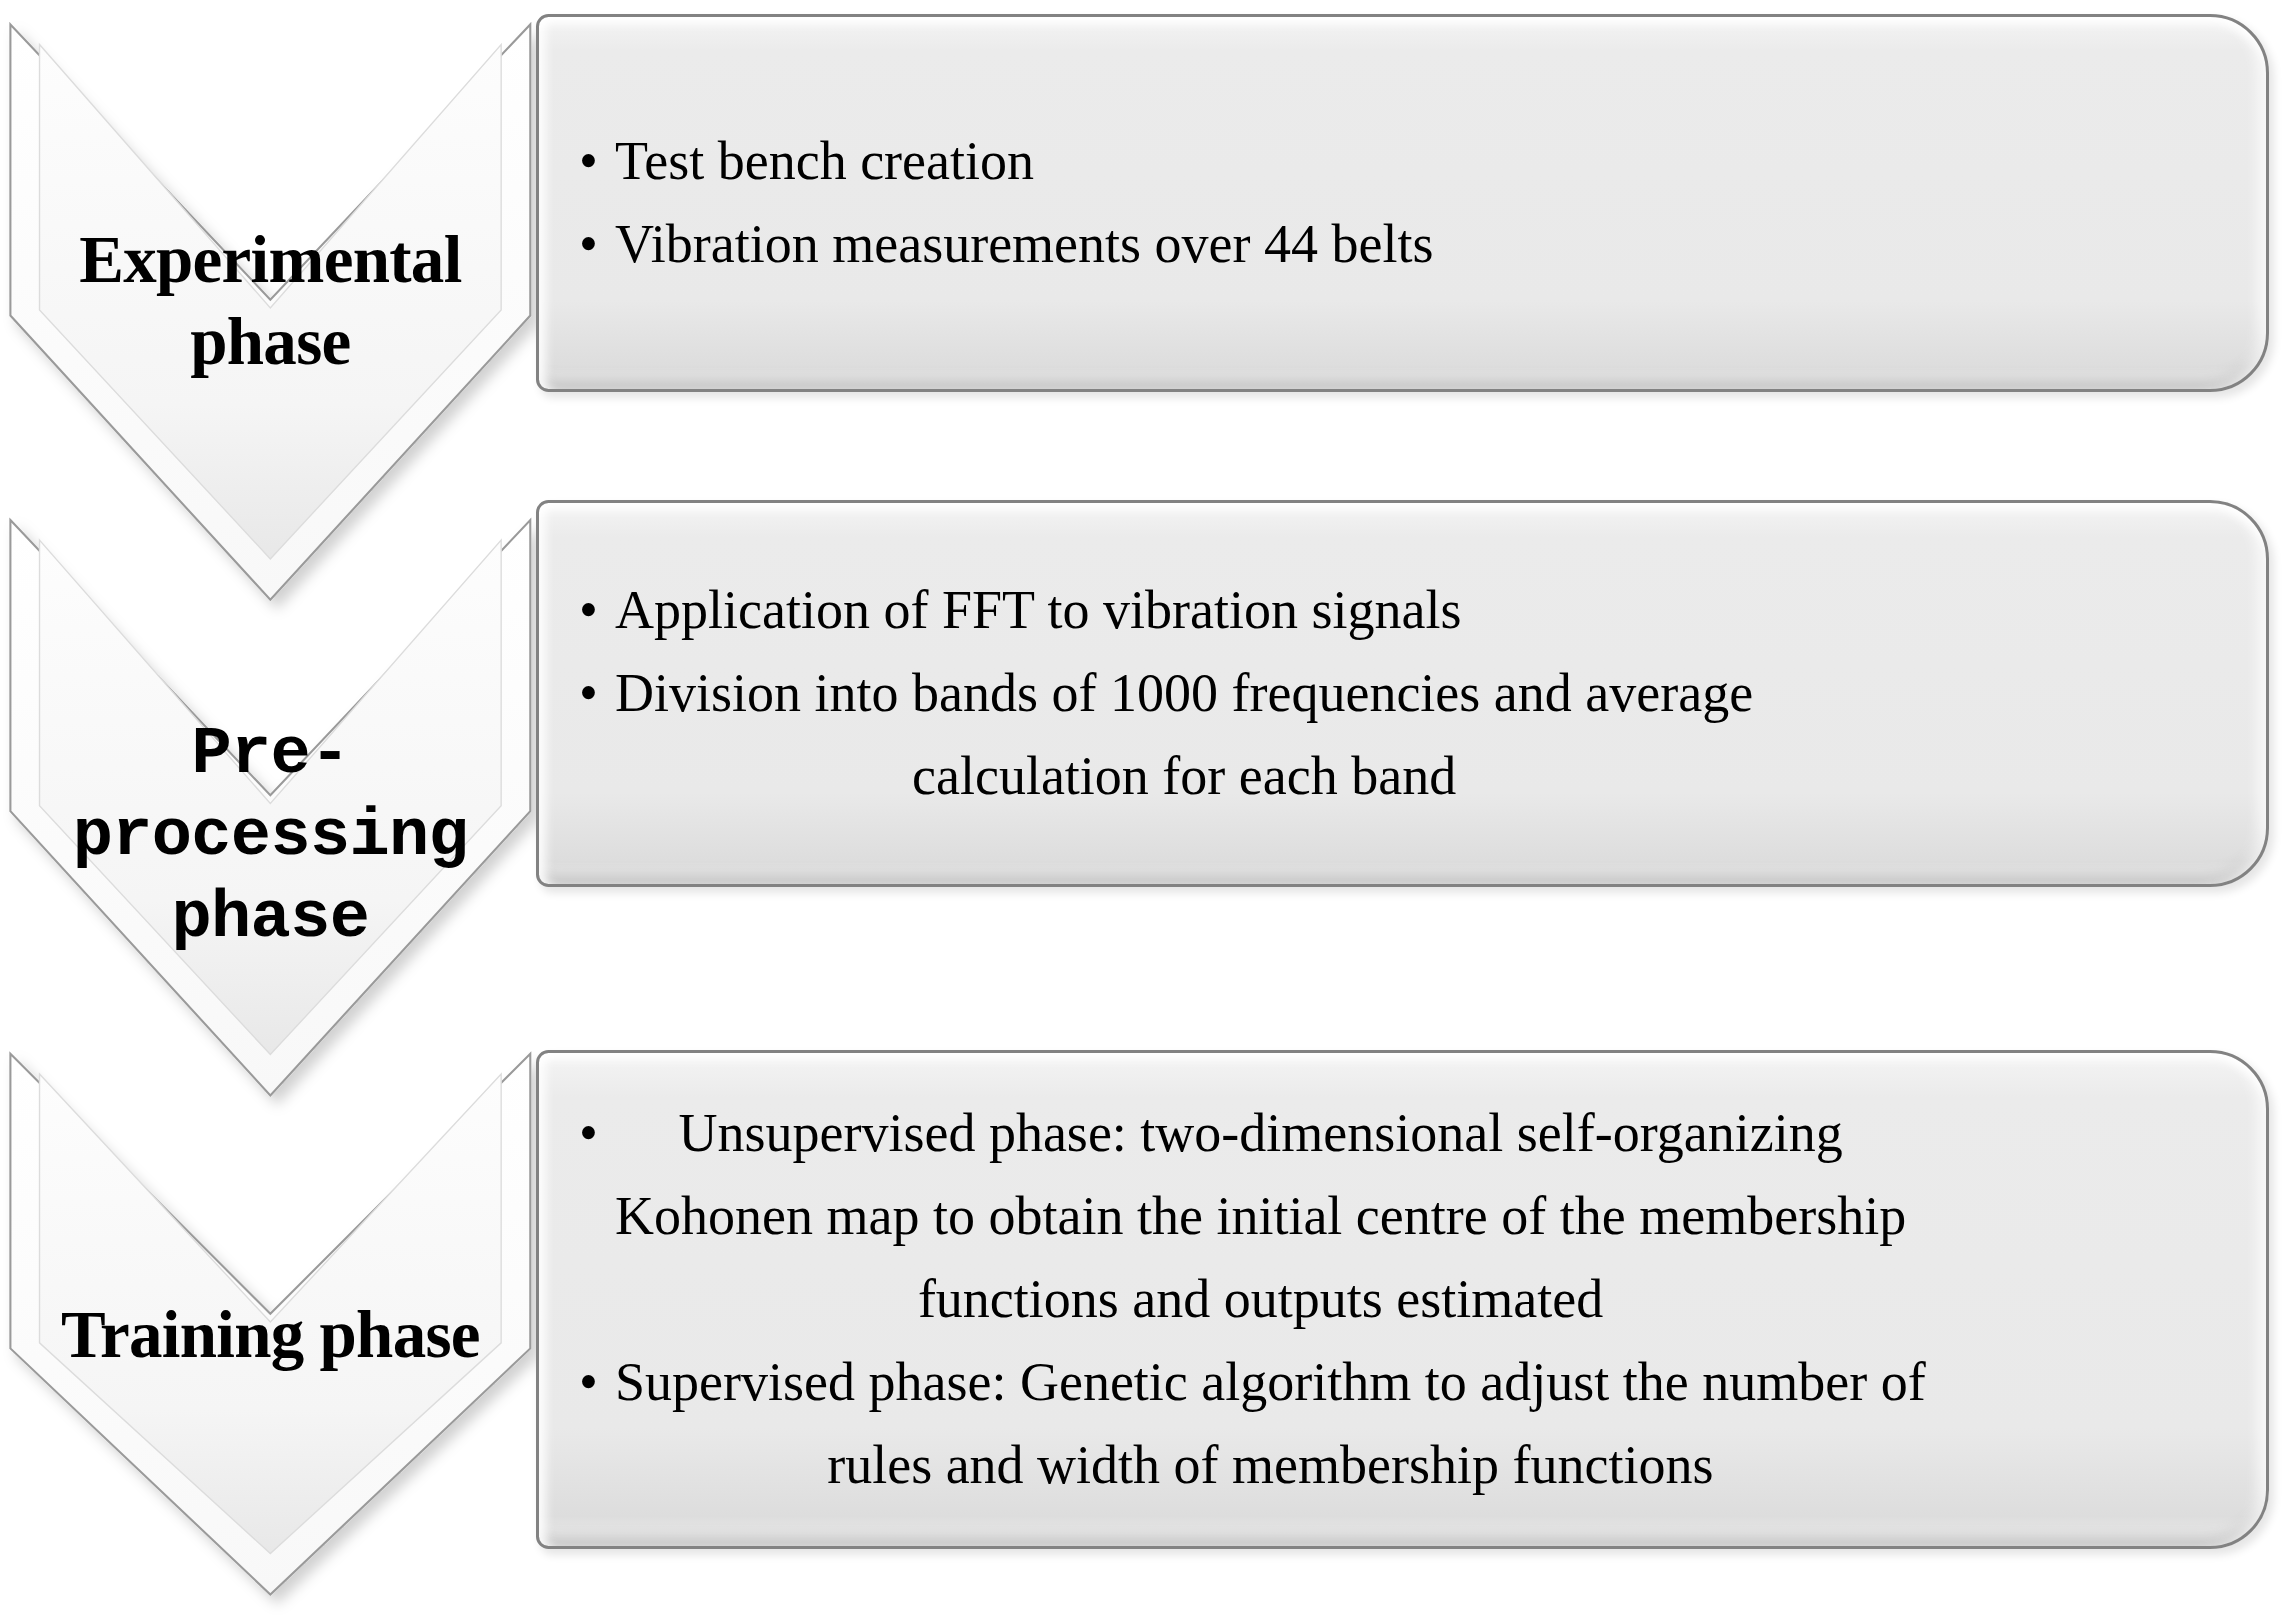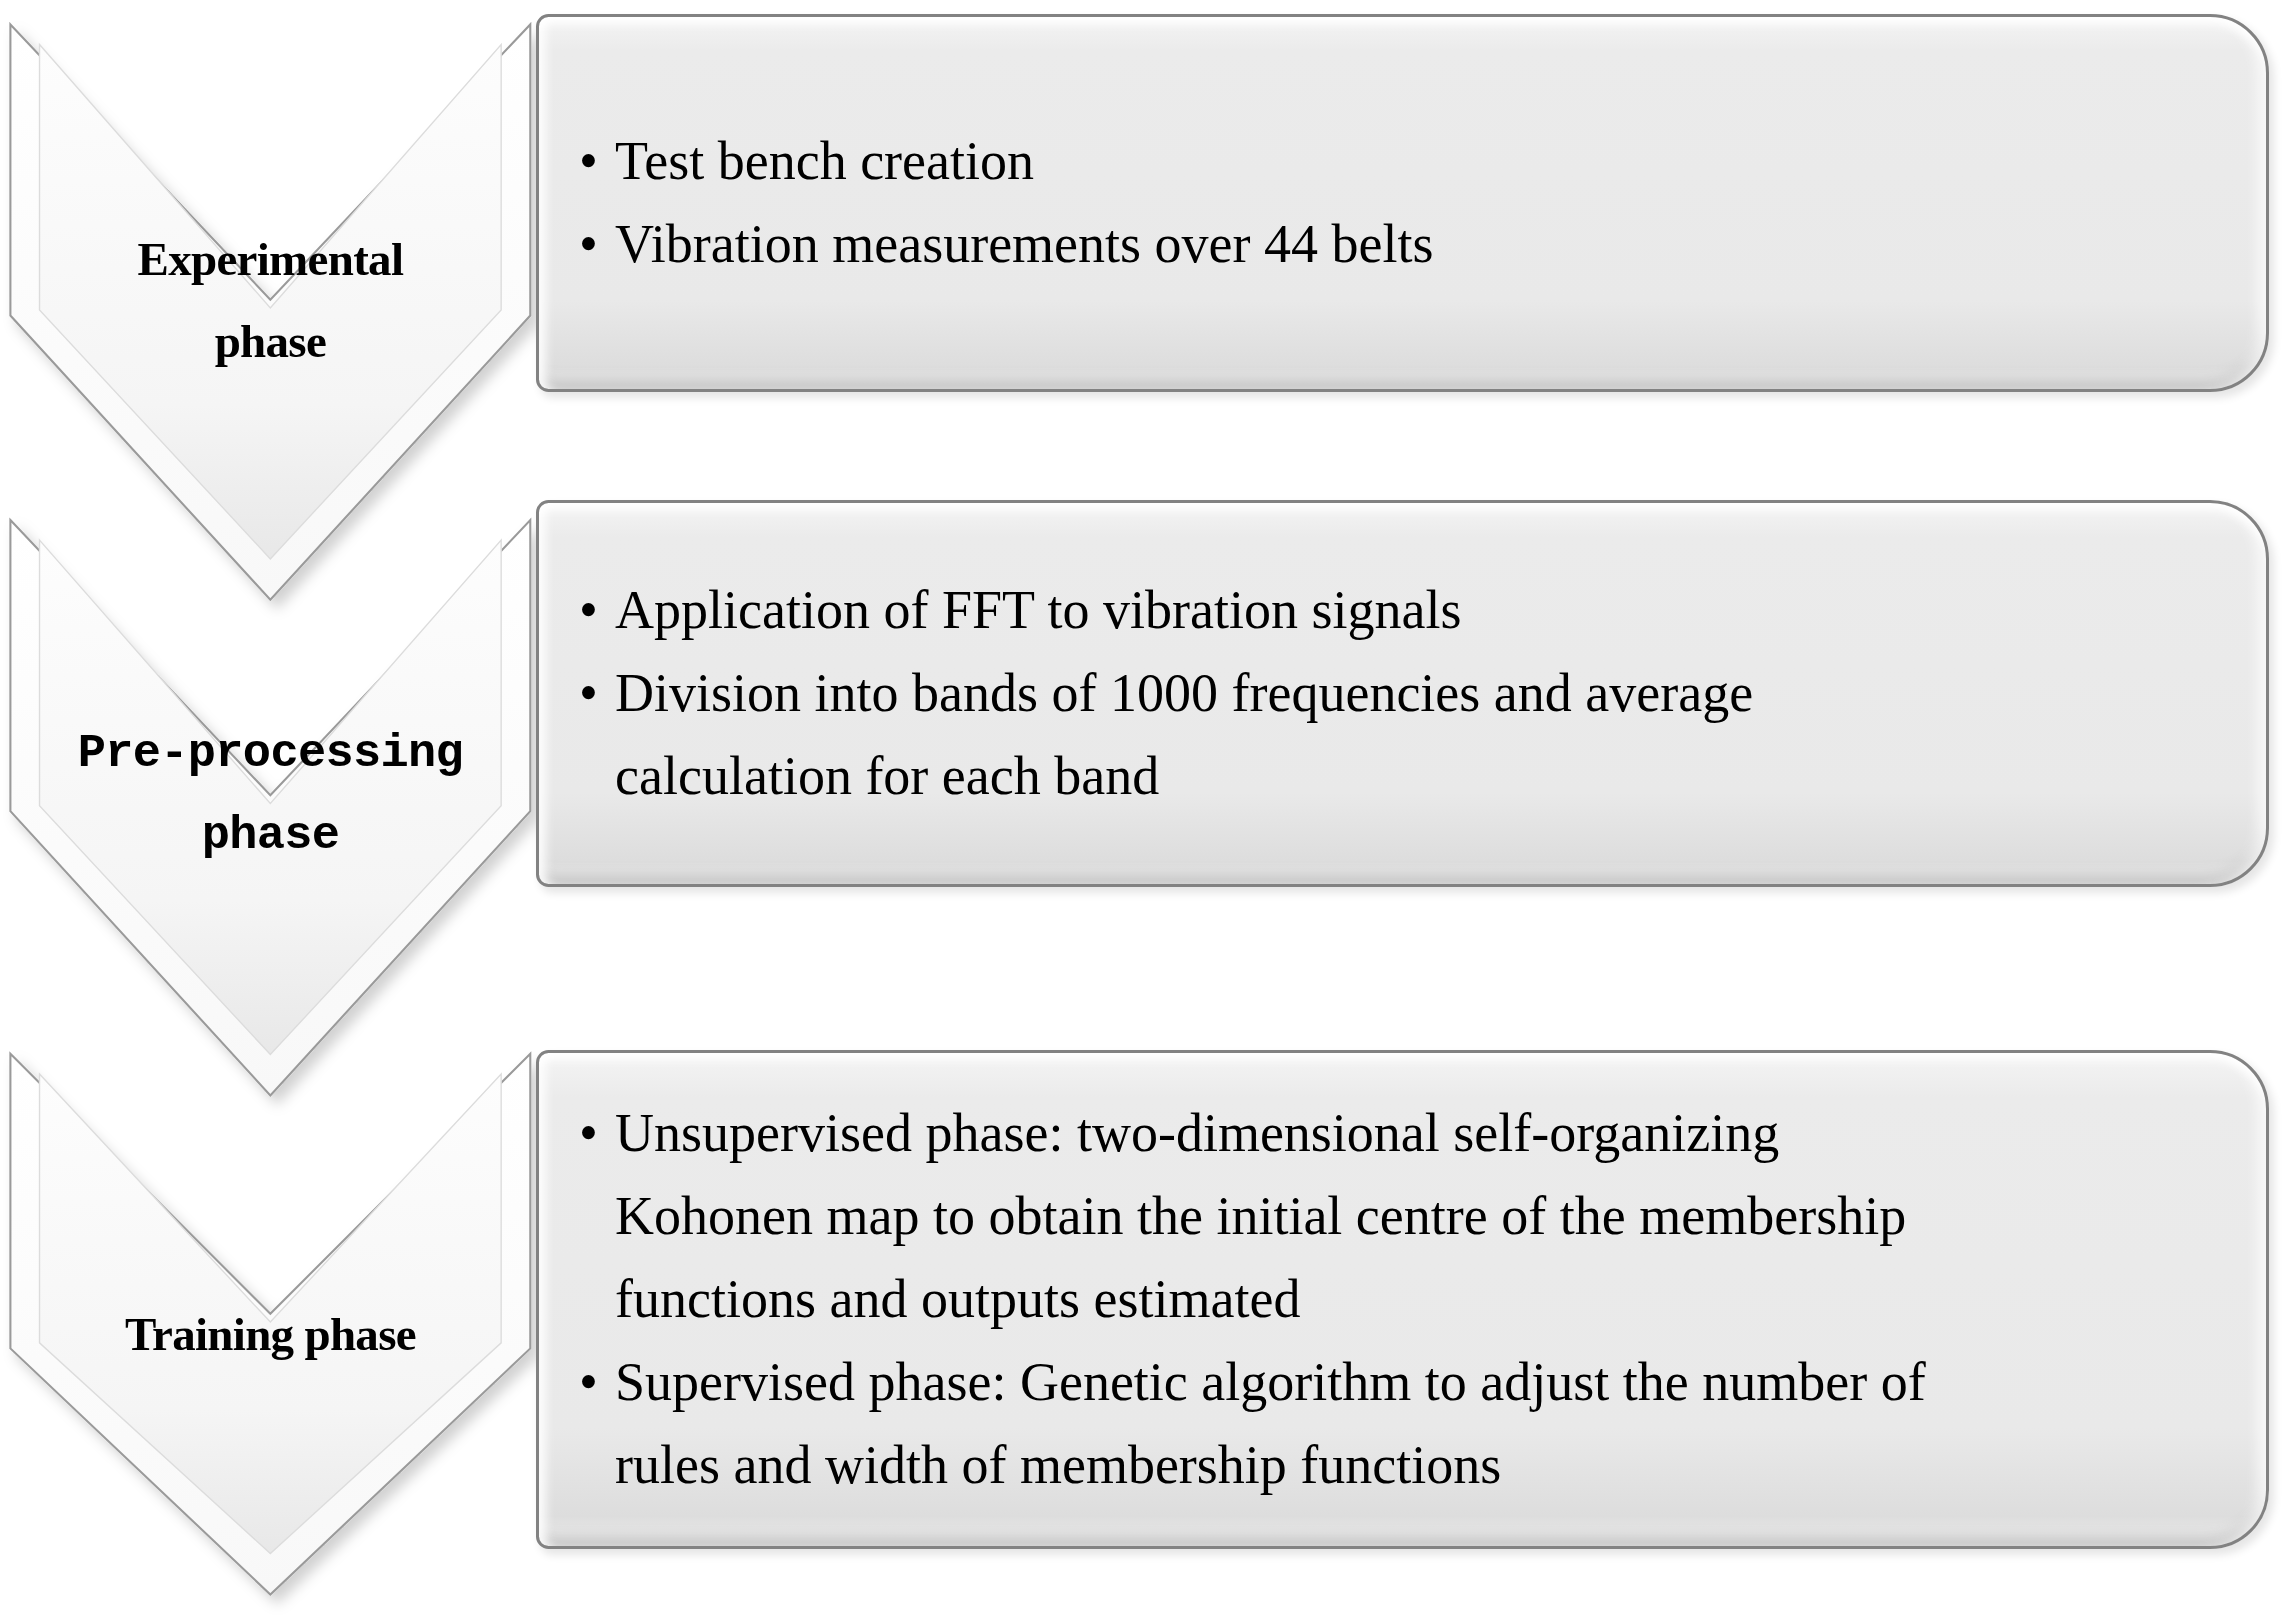--- a/index.html
+++ b/index.html
@@ -10,21 +10,21 @@
     overflow:hidden;
     font-family:"Liberation Serif","DejaVu Serif",serif;
     color:#000;
   }
   svg.chevrons{position:absolute;left:0;top:0;}
   .chev-outer{fill:url(#chevFace);stroke:#9a9a9a;stroke-width:3;}
   .chev-inner{fill:url(#chevInnerFace);stroke:#dcdcdc;stroke-width:2;}
   .phase-label{
     position:absolute;left:10.4px;width:520px;
     text-align:center;
-    font-size:47px;font-weight:bold;line-height:82px;
+    font-size:67px;font-weight:bold;line-height:82px;
     white-space:pre-line;
     letter-spacing:-0.7px;
   }
   .content-box{
     position:absolute;left:536px;width:1733px;
     box-sizing:border-box;
     border:3.5px solid #828282;
     border-radius:12.5px 59px 59px 12.5px;
     background:linear-gradient(180deg,#f4f4f4 0%,#ebebeb 9%,#e9e9e9 76%,#dddddd 94%,#efefef 100%);
     box-shadow:
@@ -34,21 +34,21 @@
       inset 0 -16.6px 14px -8.3px rgba(120,120,120,.35),
       4.2px 5.5px 8.3px rgba(0,0,0,.10);
     display:flex;align-items:center;
   }
   ul.bullets{
     list-style:none;margin:0;padding:0 28px 0 40px;
     font-size:54px;line-height:83px;
   }
   ul.bullets li{display:flex;}
   .dot{flex:0 0 36px;width:36px;}
-  .bt{white-space:pre-line;}
+  .bt{white-space:pre-line;text-align:center;}
 </style>
 </head>
 <body>
 
 <div class="canvas">
 
   <svg class="chevrons" width="2284" height="1621" viewBox="0 0 3295 2338">
     <defs>
       <linearGradient id="chevFace" x1="0" y1="0" x2="0" y2="1">
         <stop offset="0" stop-color="#ffffff"></stop>

